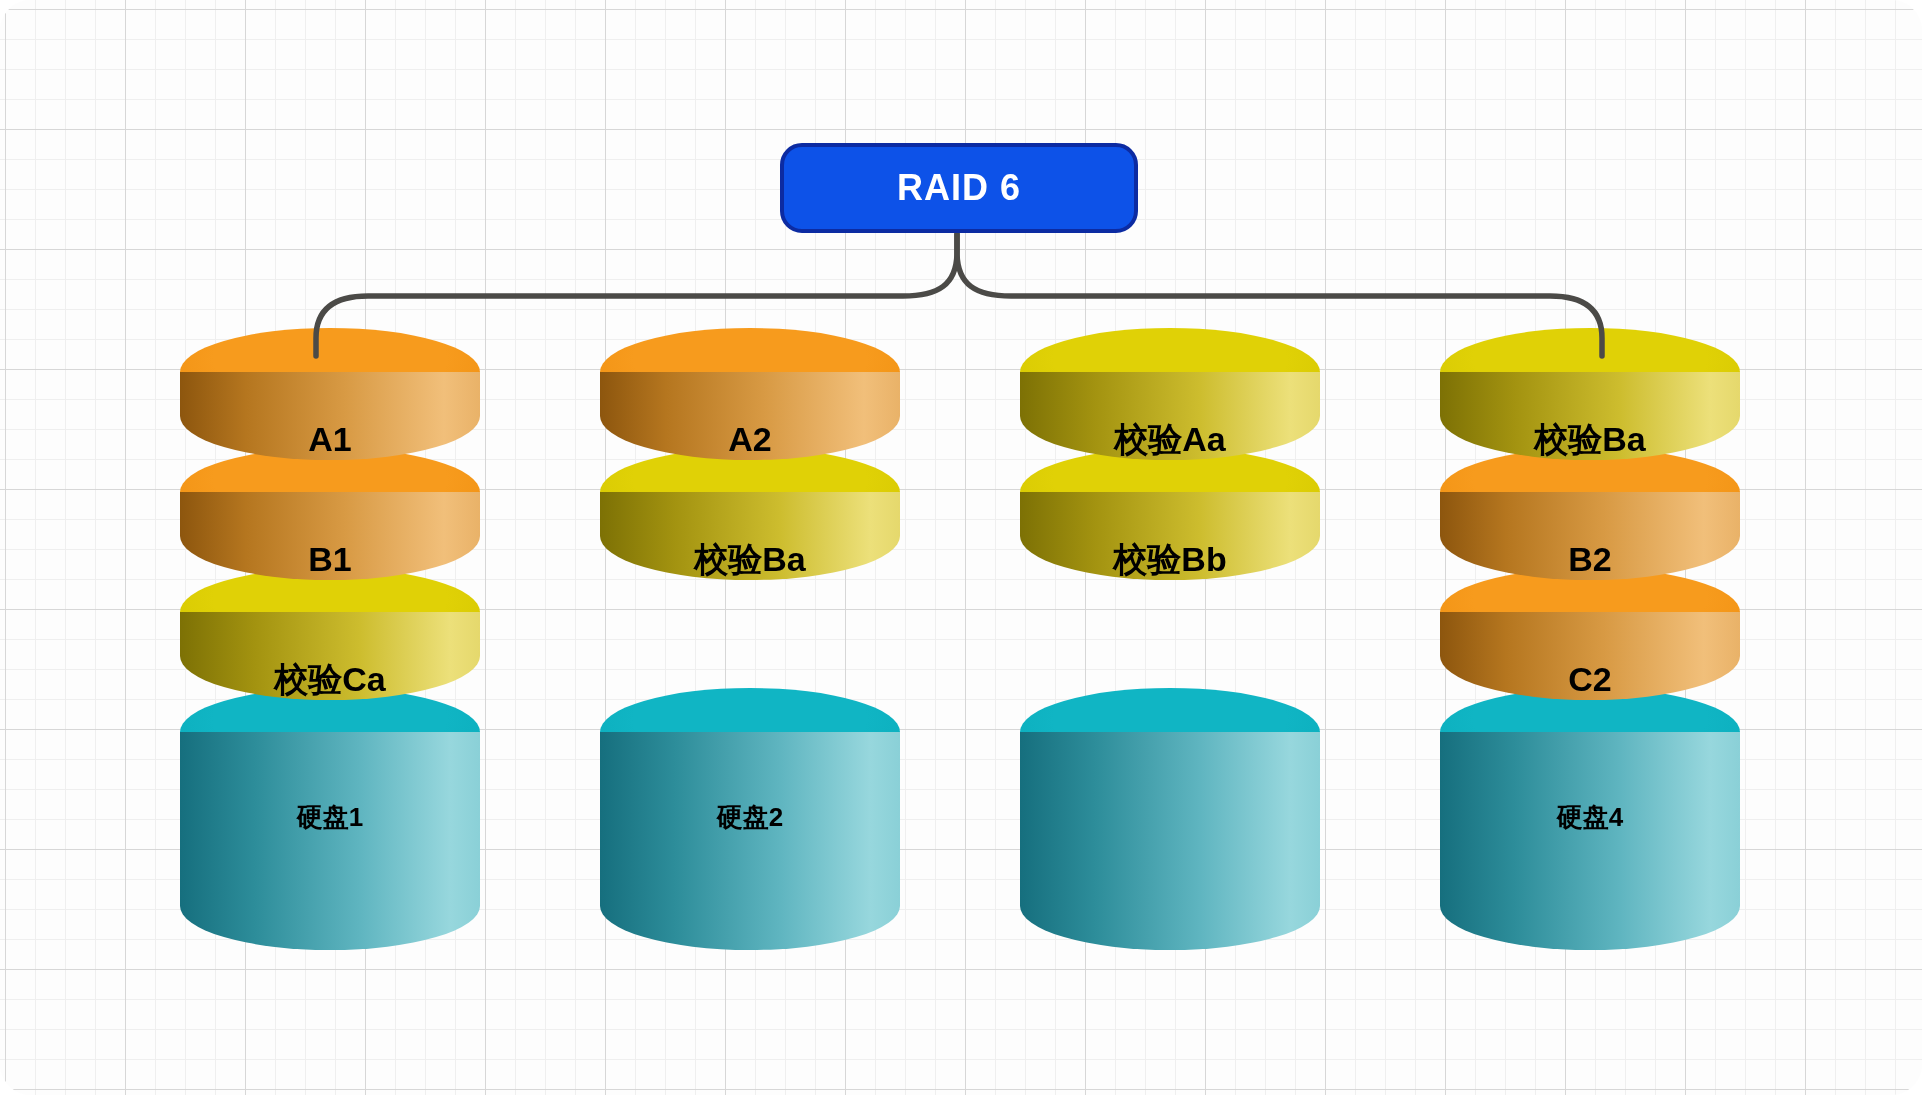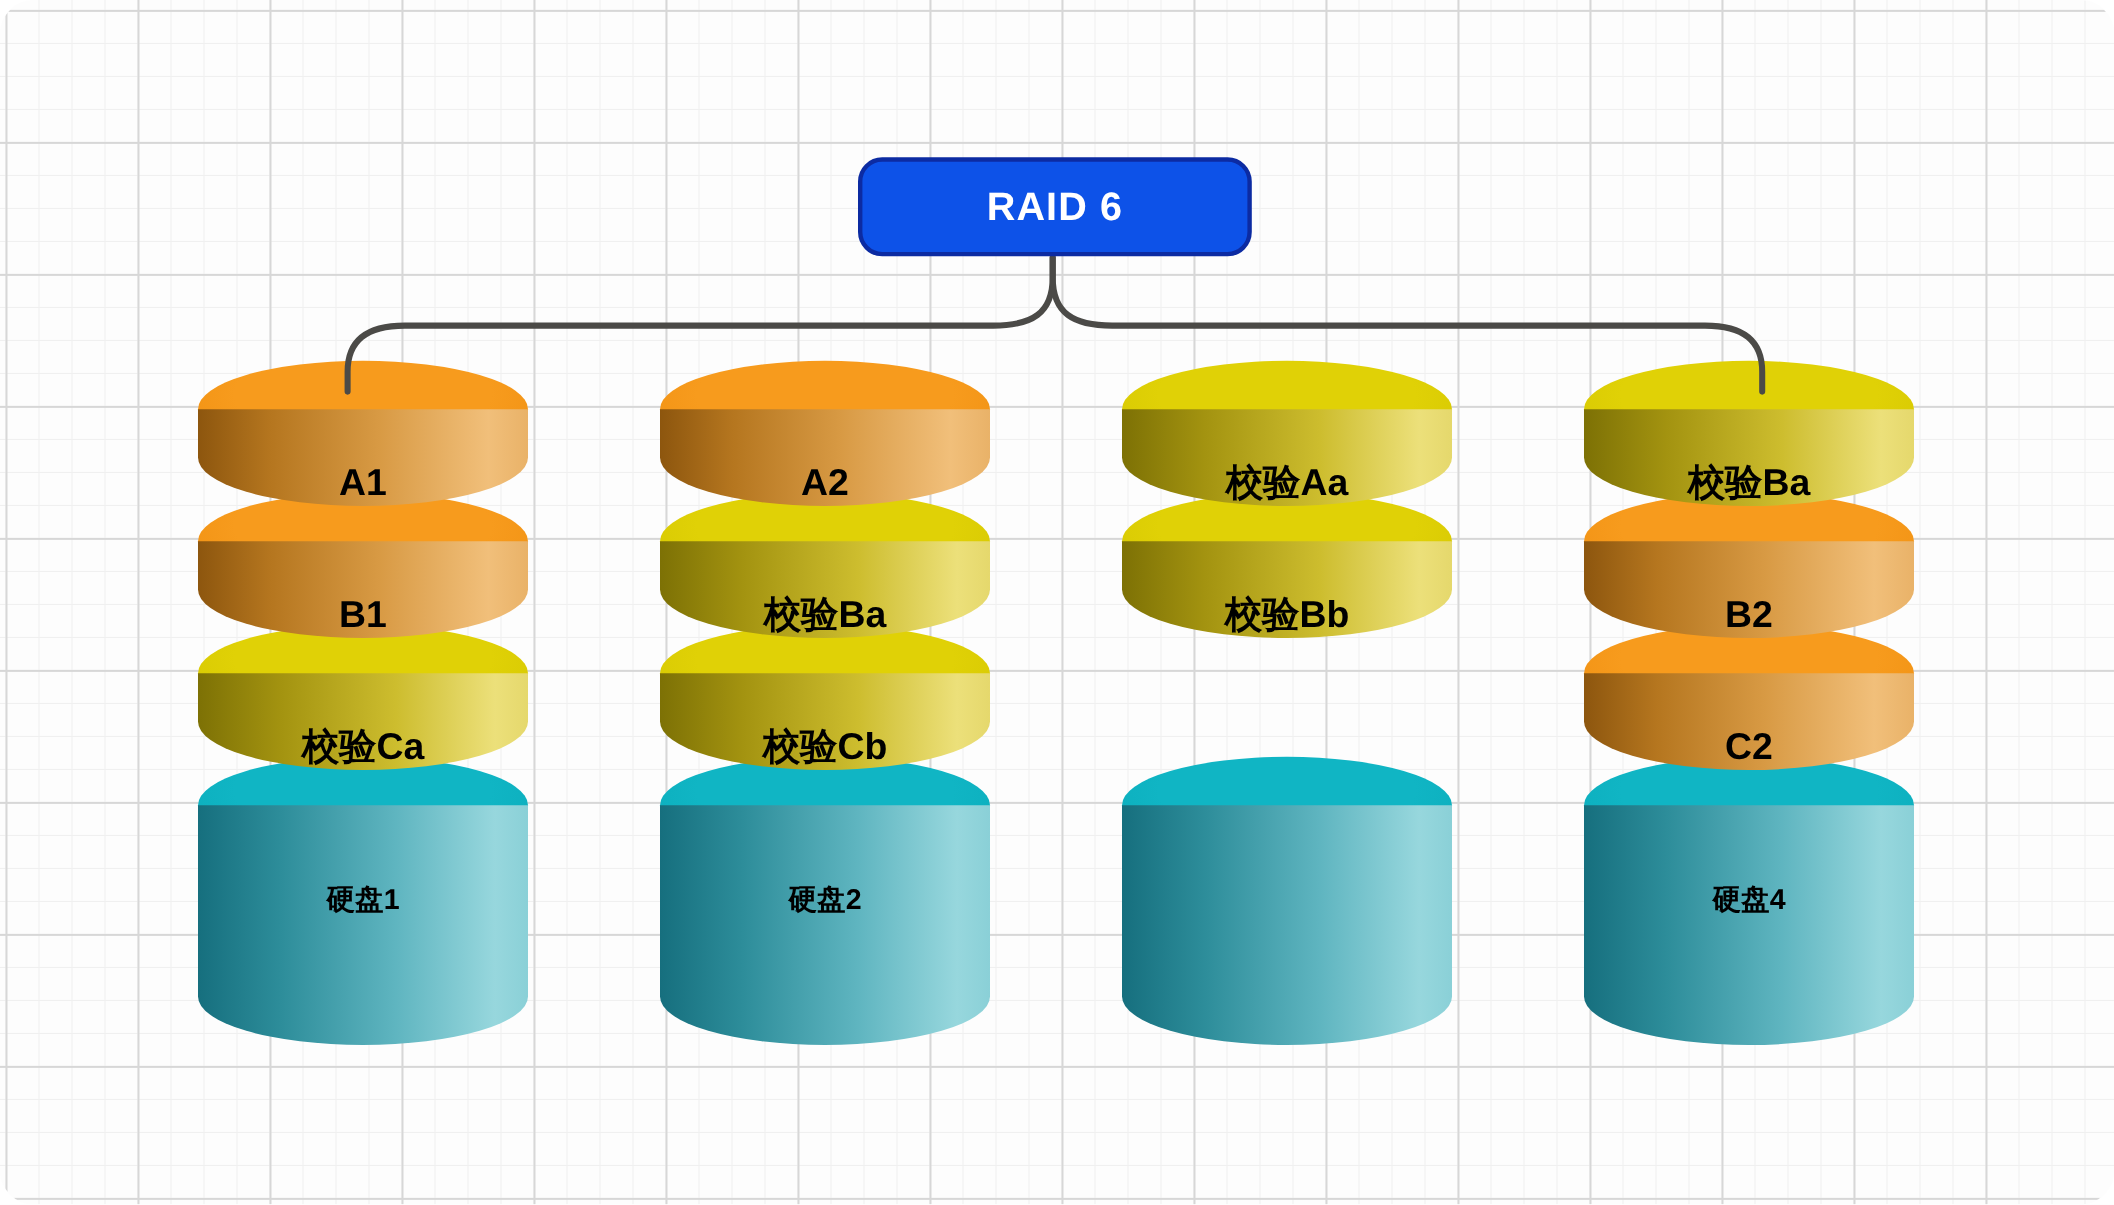--- a/index.html
+++ b/index.html
@@ -129,25 +129,20 @@
     <div class="seg r1" data-color="orange">
       <div class="top"></div>
       <div class="side"></div>
       <div class="label">A2</div>
     </div>
     <div class="seg r2" data-color="yellow">
       <div class="top"></div>
       <div class="side"></div>
       <div class="label">校验Ba</div>
     </div>
-    <div class="seg r3" data-color="yellow">
-      <div class="top"></div>
-      <div class="side"></div>
-      <div class="label">校验Cb</div>
-    </div>
     <div class="seg r4" data-color="teal">
       <div class="top"></div>
       <div class="side"></div>
       <div class="label">硬盘2</div>
     </div>
   </div>
 
   <div class="disk d3">
     <div class="seg r2" data-color="yellow">
       <div class="top"></div>

